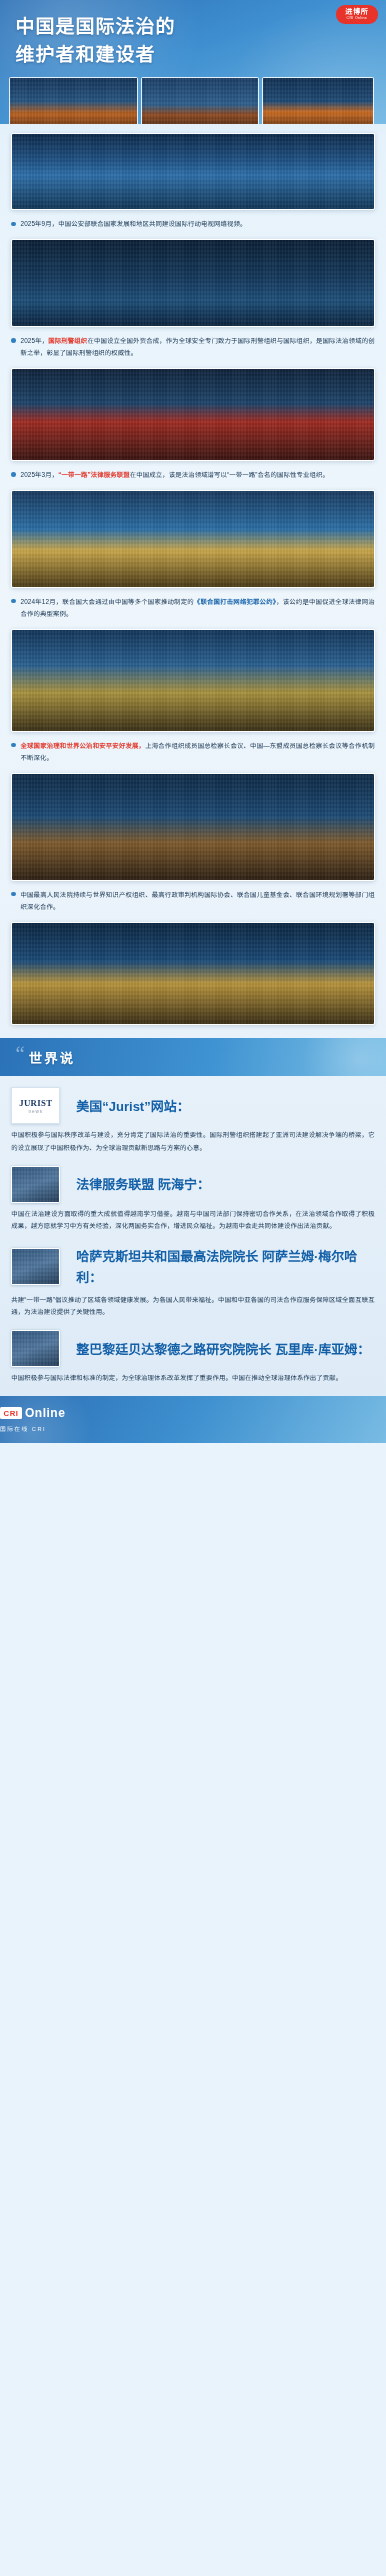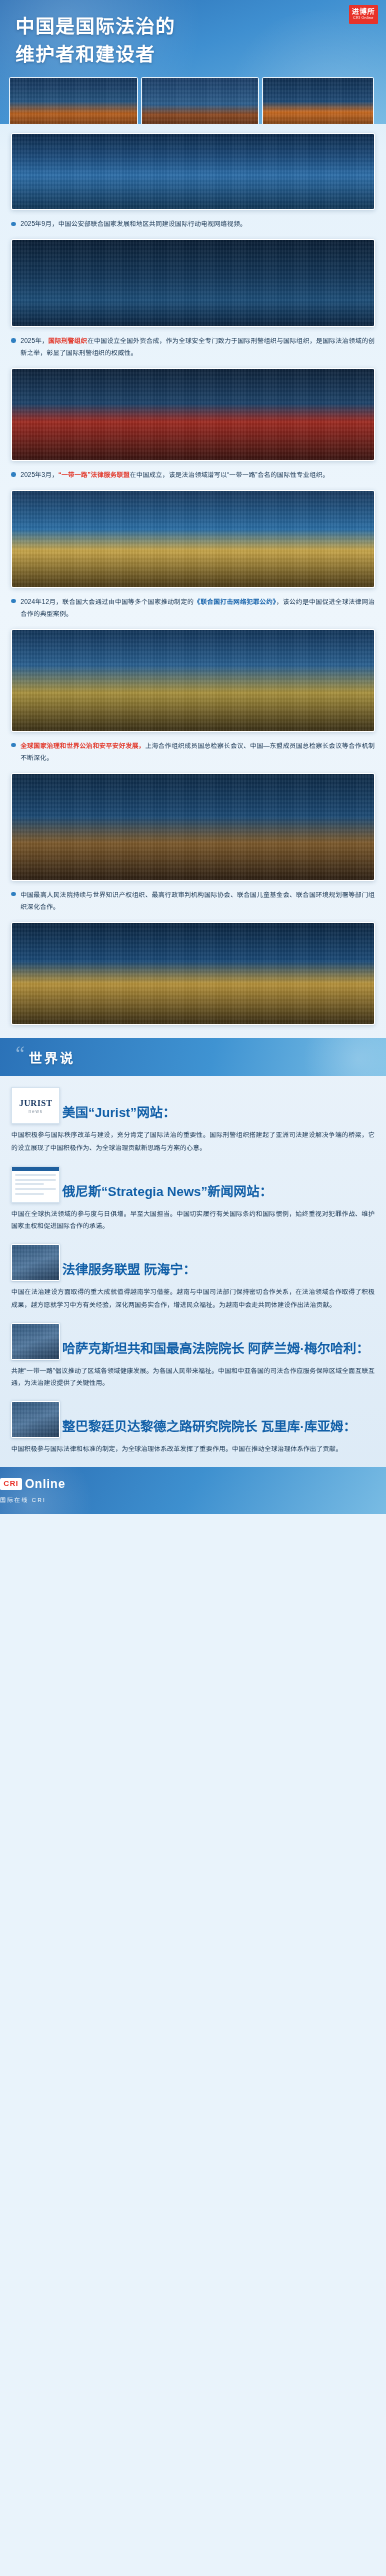--- a/index.html
+++ b/index.html
@@ -37,23 +37,23 @@
     content:"";
     position:absolute;
     right:-62px; bottom:-82px;
     width:237px; height:196px;
     border-radius:50%;
     background:radial-gradient(circle at 50% 50%, rgba(255,255,255,.16), rgba(255,255,255,0) 68%);
   }
   .brand-badge {
     position:absolute;
     top:5.2px; right:8.2px;
-    width:29px; height:18.5px;
+    width:42px; height:18.5px;
     background:#e8332a;
-    border-radius:1px;
+    border-radius:9px;
     display:flex; flex-direction:column;
     align-items:center; justify-content:center;
     color:#fff;
     z-index:6;
     line-height:1;
   }
   .brand-badge .b1 { font-size:7.2px; font-weight:bold; letter-spacing:0.5px;}
   .brand-badge .b2 { font-size:3.6px; margin-top:1.5px; letter-spacing:0.3px;}
   .header-title {
     position:relative;
@@ -204,22 +204,22 @@
     text-shadow:0 1px 2.1px rgba(12,48,86,.35);
   }
 
   
   .quote-block {
     padding:0 11.3px;
     margin-bottom:11.3px;
   }
   .q-head {
     display:flex;
-    align-items:flex-end;
-    gap:2px;
+    align-items:center;
+    gap:16px;
     margin-bottom:5.2px;
   }
   .q-avatar {
     flex:0 0 auto;
     width:49px; height:37px;
     border:1px solid #ffffff;
     border-radius:1.5px;
     overflow:hidden;
     box-shadow:0 0.5px 2.6px rgba(40,80,120,.25);
   }
@@ -410,34 +410,20 @@
     <div class="q-head">
       <div class="jurist-logo">
         <span class="jl1">JURIST</span>
         <span class="jl2">news</span>
       </div>
       <div class="q-name">美国“Jurist”网站：</div>
     </div>
     <div class="q-text">中国积极参与国际秩序改革与建设，充分肯定了国际法治的重要性。国际刑警组织搭建起了亚洲司法建设解决争端的桥梁，它的设立展现了中国积极作为、为全球治理贡献新思路与方案的心意。</div>
   </div>
 
-  <div class="quote-block">
-    <div class="q-head">
-      <div class="mini-news">
-        <div class="bar"></div>
-        <div class="ln"></div>
-          <div class="ln"></div>
-          <div class="ln s"></div>
-          <div class="ln"></div>
-          <div class="ln s"></div>
-      </div>
-      <div class="q-name">俄尼斯“Strategia News”新闻网站：</div>
-    </div>
-    <div class="q-text">中国在全球执法领域的参与度与日俱增。早至大国担当。中国切实履行有关国际条约和国际惯例，始终重视对犯罪作战、维护国家主权和促进国际合作的承诺。</div>
-  </div>
 
   <div class="quote-block">
     <div class="q-head">
       <div class="q-avatar">
           <div class="ph portrait"></div>
         </div>
       <div class="q-name">法律服务联盟 阮海宁：</div>
     </div>
     <div class="q-text">中国在法治建设方面取得的重大成就值得越南学习借鉴。越南与中国司法部门保持密切合作关系，在法治领域合作取得了积极成果，越方愿就学习中方有关经验，深化两国务实合作，增进民众福祉。为越南中会走共同体建设作出法治贡献。</div>
   </div>

